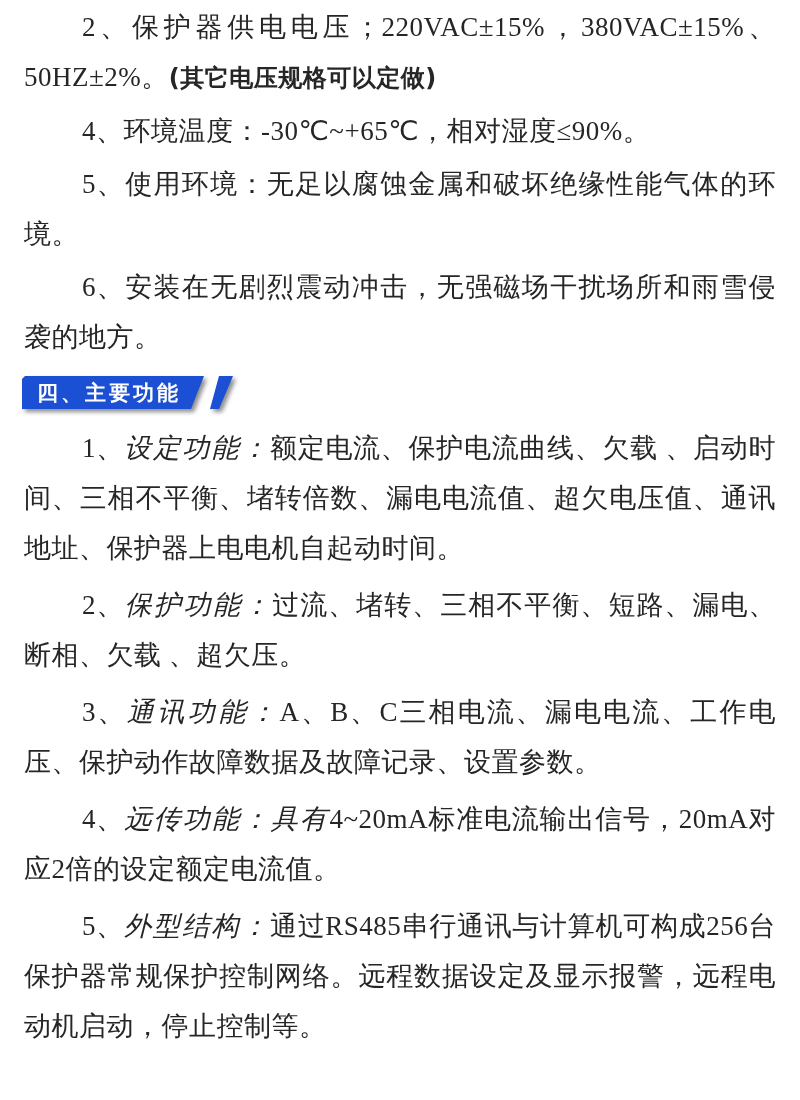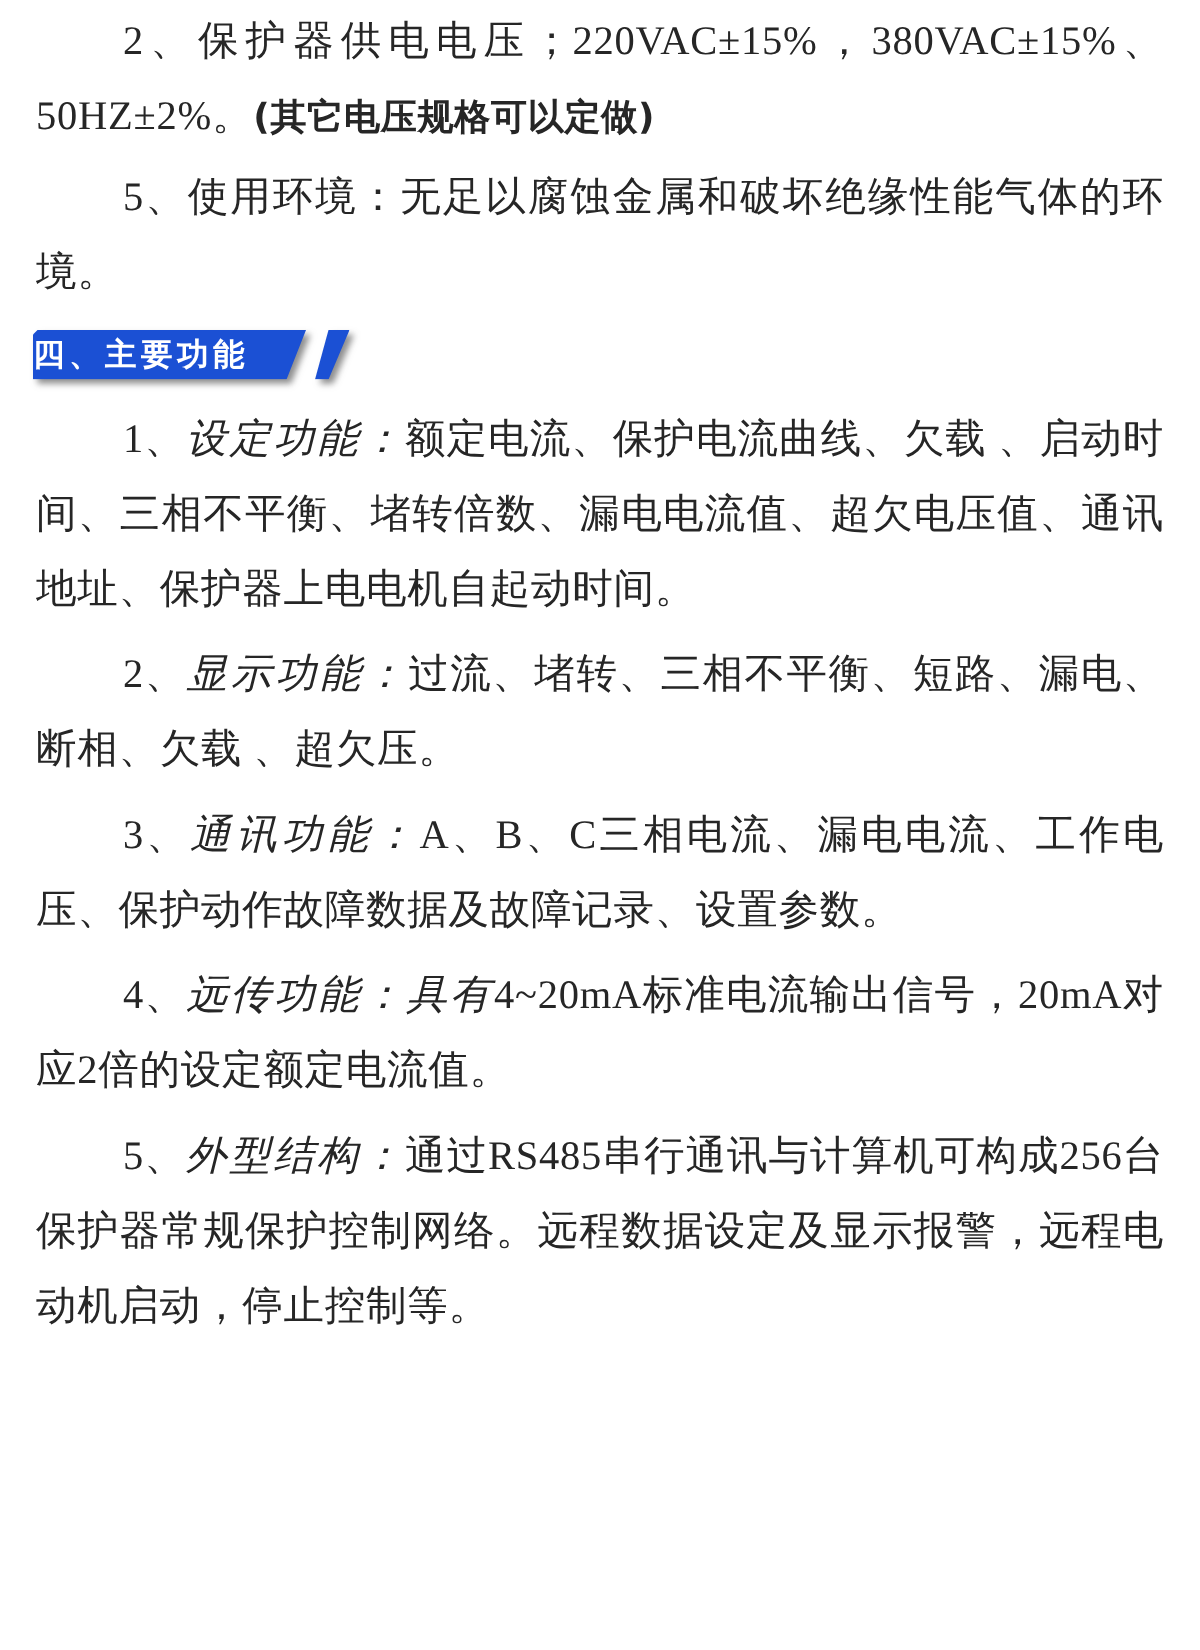--- a/index.html
+++ b/index.html
@@ -63,47 +63,50 @@
     top: 0;
     width: 24px;
     height: 33px;
     background: var(--accent, #1b50d4);
     clip-path: polygon(9px 0, 23px 0, 9px 100%, 0 100%);
   }
   .banner-title {
     position: relative;
     z-index: 2;
     display: block;
+    padding-left: 15px;
     line-height: 33px;
     font-family: "Liberation Sans", "DejaVu Sans", sans-serif;
     font-weight: 700;
     font-size: 21px;
     letter-spacing: 3px;
     color: #ffffff;
     white-space: nowrap;
   }
   .functions-section p.line { margin-bottom: 7px; }
 </style>
 </head>
 <body style="background: rgb(255, 255, 255); color: rgb(38, 38, 38);">
 
 <div class="page">
 
   <div class="specs-section">
     <p class="line"><span>2、保护器供电电压；220VAC±15%，380VAC±15%、50HZ±2%。</span><span class="note">(其它电压规格可以定做)</span></p>
+    <p class="line"><span>4、环境温度：-30℃~+65℃，相对湿度≤90%。</span></p>
     <p class="line"><span>5、使用环境：无足以腐蚀金属和破坏绝缘性能气体的环境。</span></p>
+    <p class="line no-gap"><span>6、安装在无剧烈震动冲击，无强磁场干扰场所和雨雪侵袭的地方。</span></p>
   </div>
 
   <div class="banner-wrap">
     <div class="banner"></div>
     <div class="banner-tip"></div>
     <span class="banner-title">四、主要功能</span>
   </div>
 
   <div class="functions-section">
     <p class="line"><span>1、</span><span class="fn-label">设定功能</span><span class="fn-label">：</span><span class="fn-lead"></span><span>额定电流、保护电流曲线、欠载 、启动时间、三相不平衡、堵转倍数、漏电电流值、超欠电压值、通讯地址、保护器上电电机自起动时间。</span></p>
-    <p class="line"><span>2、</span><span class="fn-label">显示功能</span><span class="fn-label">：</span><span class="fn-lead"></span><span>过流、堵转、三相不平衡、短路、漏电、断相、欠载 、超欠压。</span></p>
+    <p class="line"><span>2、</span><span class="fn-label">保护功能</span><span class="fn-label">：</span><span class="fn-lead"></span><span>过流、堵转、三相不平衡、短路、漏电、断相、欠载 、超欠压。</span></p>
     <p class="line"><span>3、</span><span class="fn-label">通讯功能</span><span class="fn-label">：</span><span class="fn-lead"></span><span>A、B、C三相电流、漏电电流、工作电压、保护动作故障数据及故障记录、设置参数。</span></p>
     <p class="line"><span>4、</span><span class="fn-label">远传功能</span><span class="fn-label">：</span><span class="fn-lead">具有</span><span>4~20mA标准电流输出信号，20mA对应2倍的设定额定电流值。</span></p>
     <p class="line"><span>5、</span><span class="fn-label">外型结构</span><span class="fn-label">：</span><span class="fn-lead"></span><span>通过RS485串行通讯与计算机可构成256台保护器常规保护控制网络。远程数据设定及显示报警，远程电动机启动，停止控制等。</span></p>
   </div>
 
 </div>
 
 </body></html>

